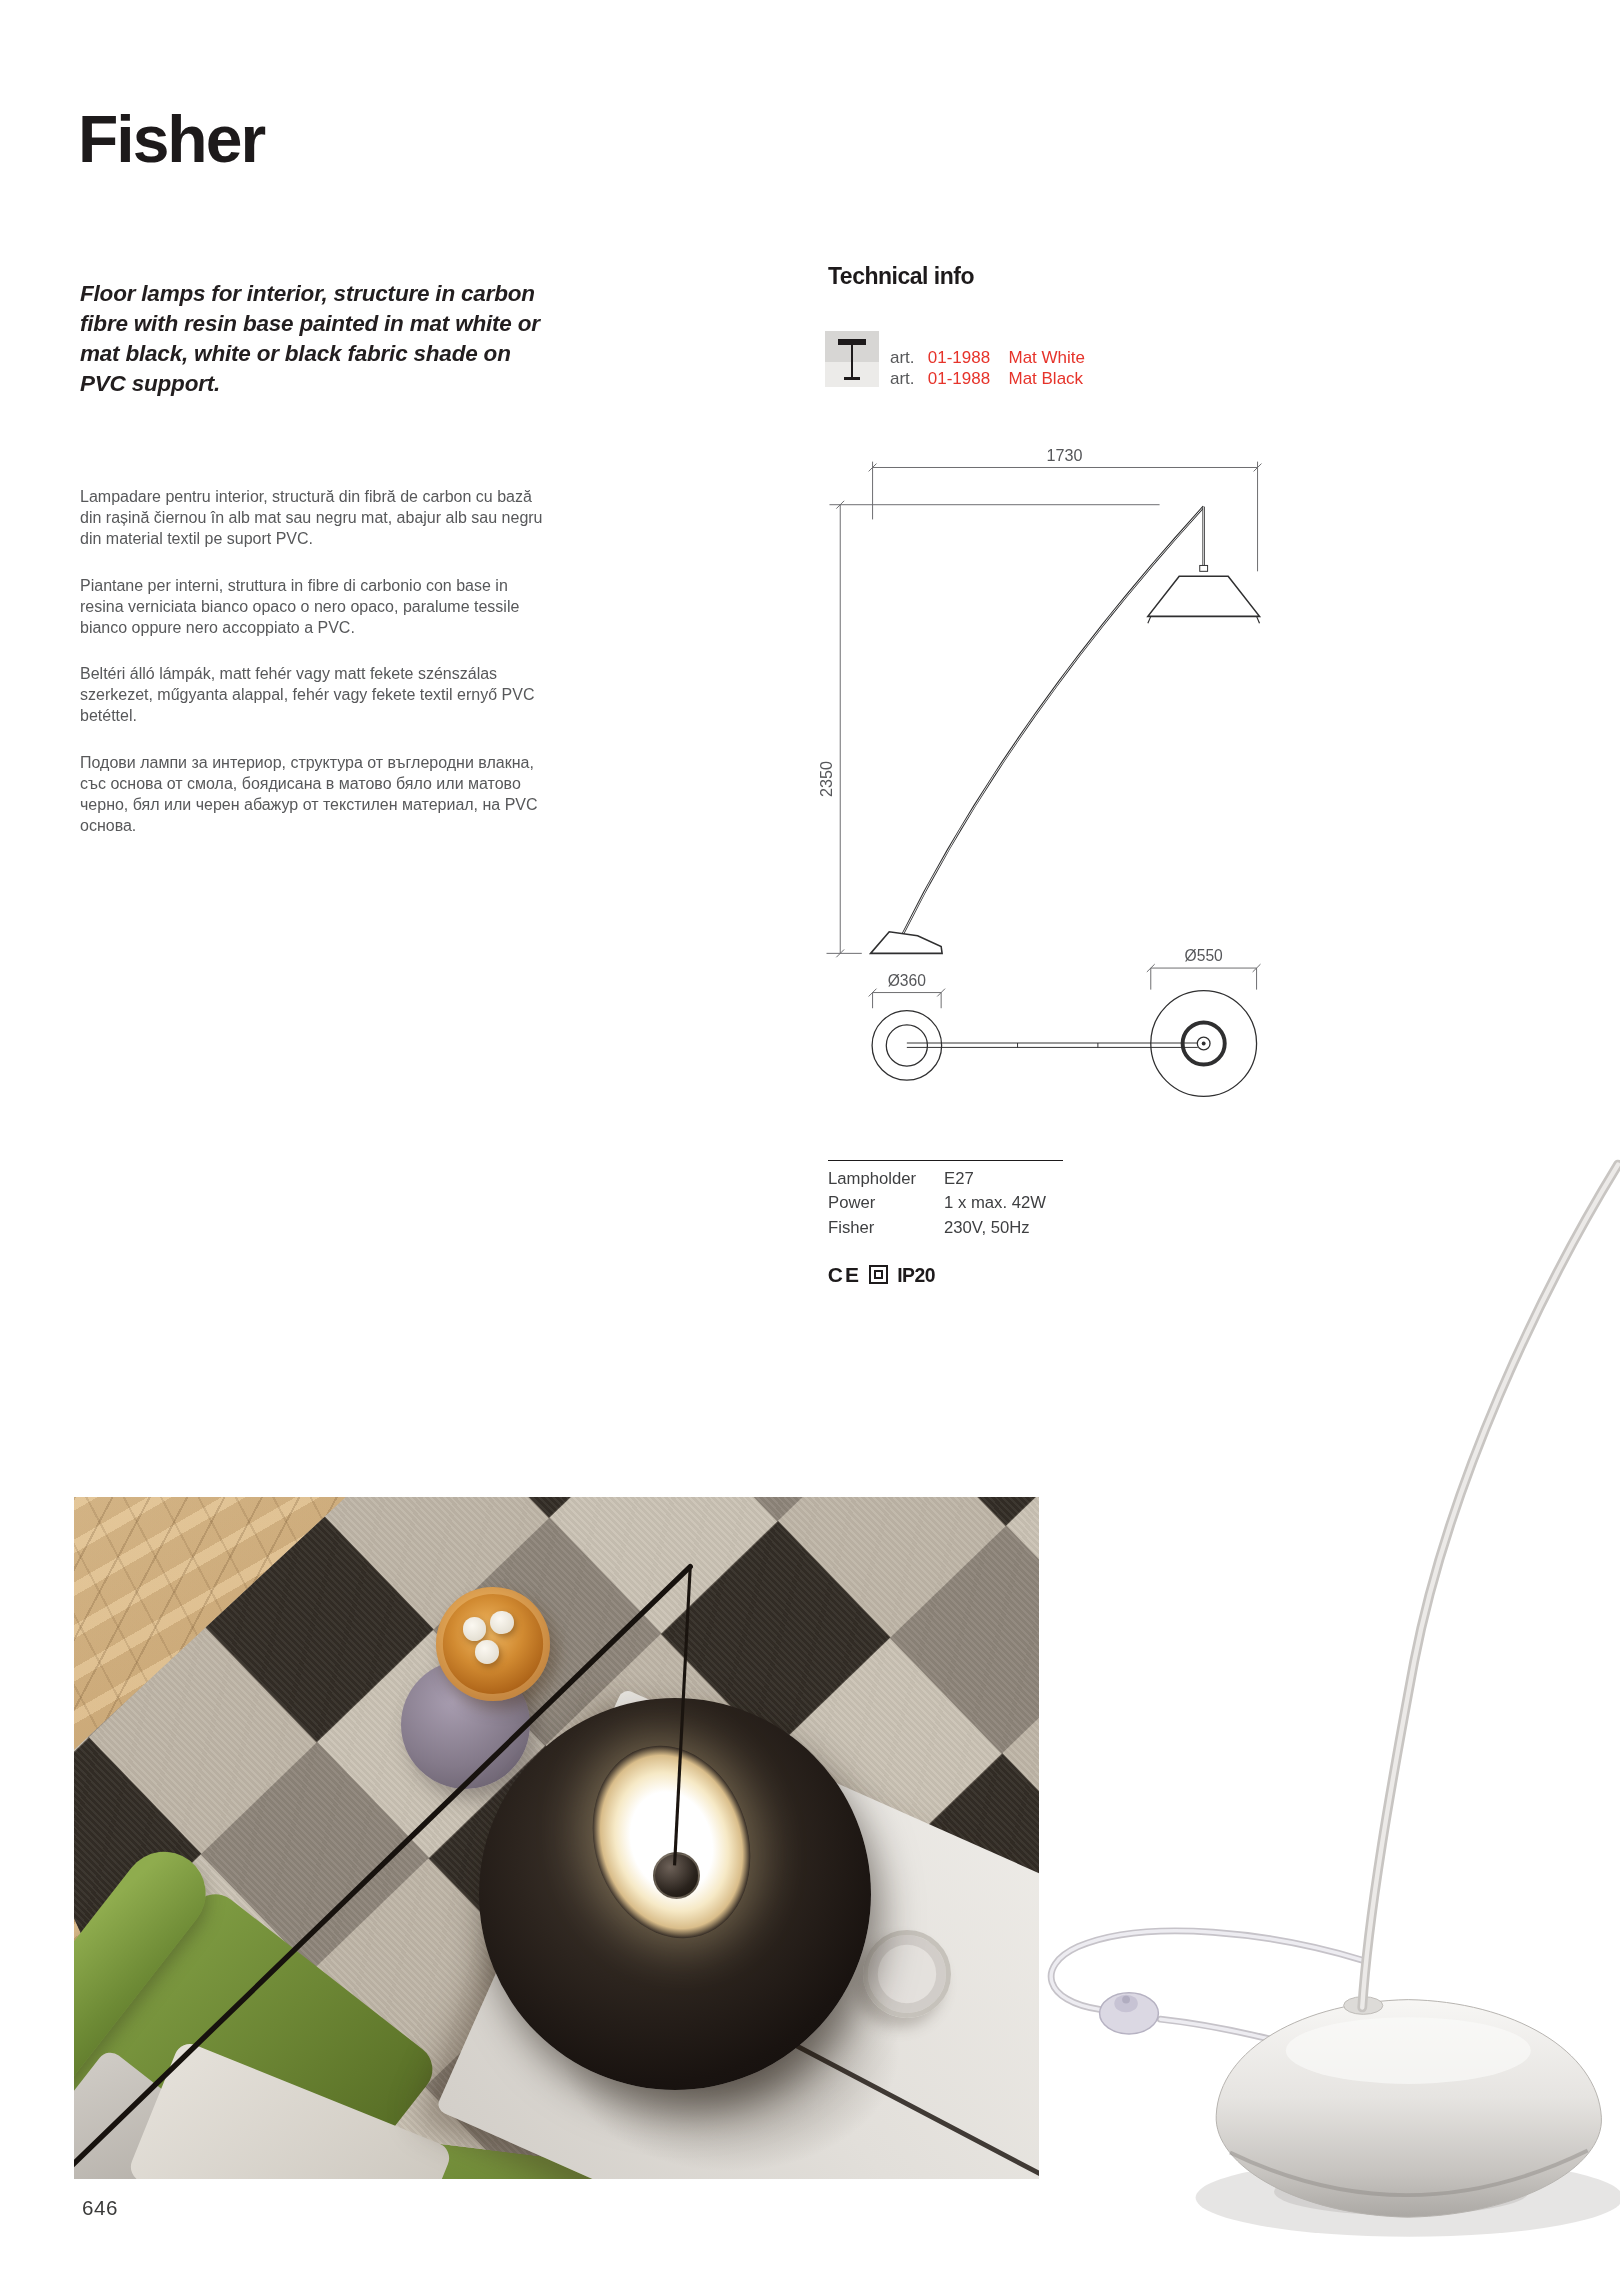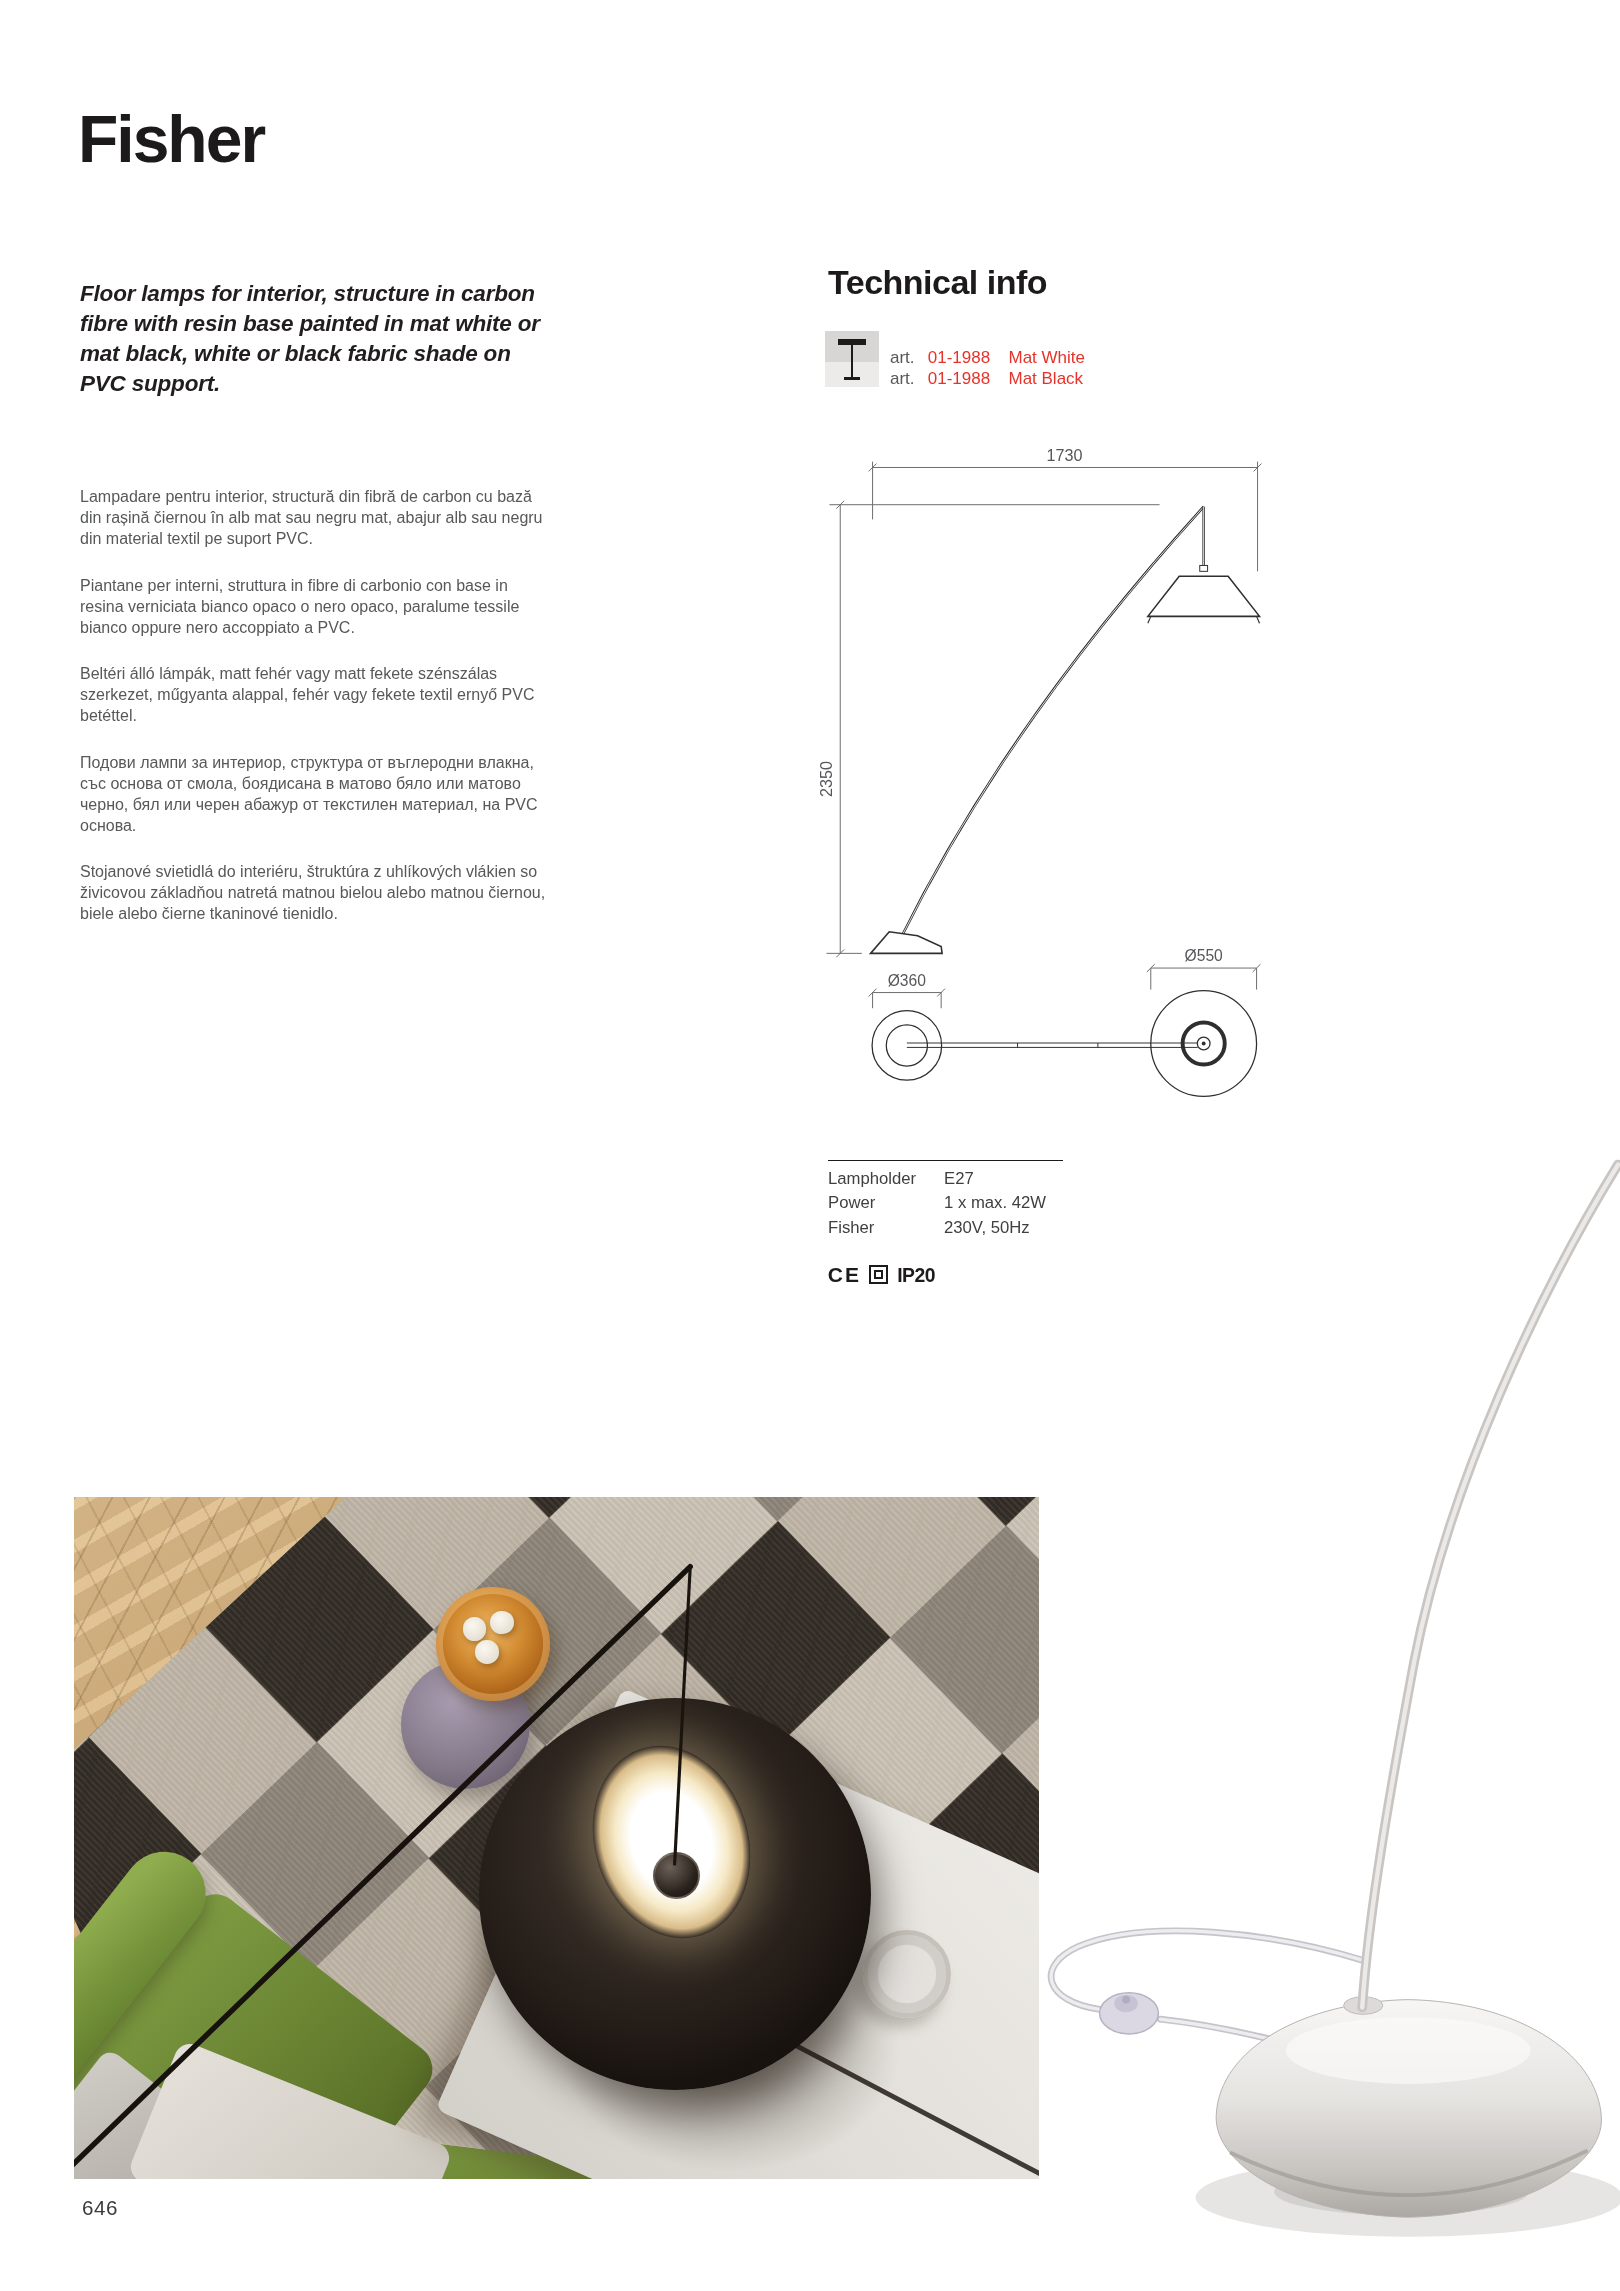--- a/index.html
+++ b/index.html
@@ -16,21 +16,21 @@
   .intro-en{
     left:80px;top:279px;width:476px;font-size:22.5px;font-weight:700;line-height:30px;
     color:#221e1f;letter-spacing:-0.2px;font-style:italic;
   }
   .translations{left:80px;top:486px;width:469px;}
   .translations p{
     margin:0 0 25.5px 0;font-size:16px;line-height:21px;color:#57585a;font-weight:400;
   }
 
   
-  .tech-heading{left:828px;top:263px;font-size:34px;font-weight:700;letter-spacing:-0.5px;color:#1d1a1b;}
+  .tech-heading{left:828px;top:263px;font-size:23px;font-weight:700;letter-spacing:-0.5px;color:#1d1a1b;}
   .art-icon{
     left:825px;top:331px;width:54px;height:56px;
     background:linear-gradient(#d7d6d4 0 56%, #ecebe9 56% 100%);
   }
   .art-icon .bar{position:absolute;left:12.7px;top:7.8px;width:28px;height:5.9px;background:#1d1a1b;}
   .art-icon .stem{position:absolute;left:25.5px;top:7.8px;width:2.9px;height:40px;background:#1d1a1b;}
   .art-icon .foot{position:absolute;left:18.6px;top:46px;width:16.7px;height:2.9px;background:#1d1a1b;}
   .art-rows{left:890px;top:348px;font-size:17px;line-height:20.6px;}
   .art-row span{display:inline-block;}
   .art-prefix{color:#57585a;width:31px;}
@@ -157,21 +157,20 @@
 
 <div class="abs title">Fisher</div>
 
 <div class="abs intro-en">Floor lamps for interior, structure in carbon fibre with resin base painted in mat white or mat black, white or black fabric shade on PVC support.</div>
 
 <div class="abs translations">
   <p>Lampadare pentru interior, structură din fibră de carbon cu bază din rașină čiernou în alb mat sau negru mat, abajur alb sau negru din material textil pe suport PVC.</p>
   <p>Piantane per interni, struttura in fibre di carbonio con base in resina verniciata bianco opaco o nero opaco, paralume tessile bianco oppure nero accoppiato a PVC.</p>
   <p>Beltéri álló lámpák, matt fehér vagy matt fekete szénszálas szerkezet, műgyanta alappal, fehér vagy fekete textil ernyő PVC betéttel.</p>
   <p>Подови лампи за интериор, структура от въглеродни влакна, със основа от смола, боядисана в матово бяло или матово черно, бял или черен абажур от текстилен материал, на PVC основа.</p>
-  <p>Stojanové svietidlá do interiéru, štruktúra z uhlíkových vlákien so živicovou základňou natretá matnou bielou alebo matnou čiernou, biele alebo čierne tkaninové tienidlo.</p>
 </div>
 
 <div class="abs tech-heading">Technical info</div>
 
 <div class="abs art-icon">
   <span class="bar"></span>
   <span class="stem"></span>
   <span class="foot"></span>
 </div>
 

